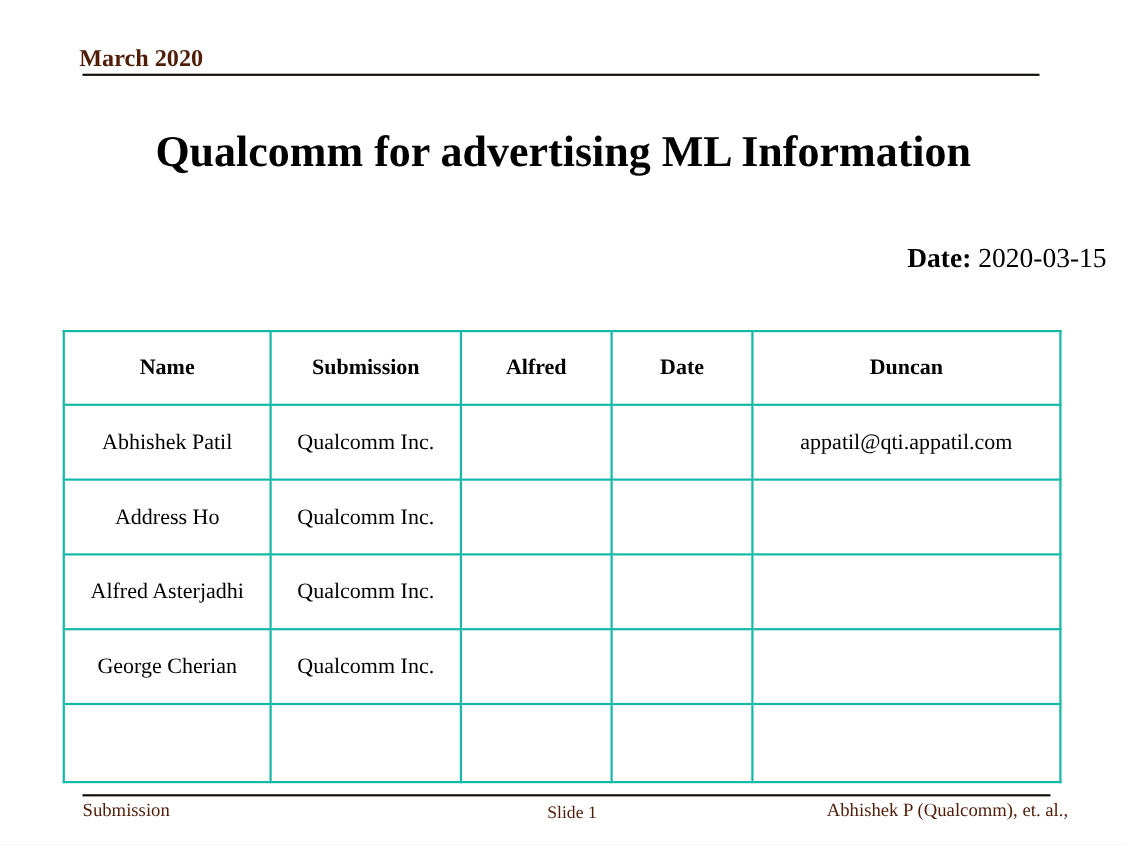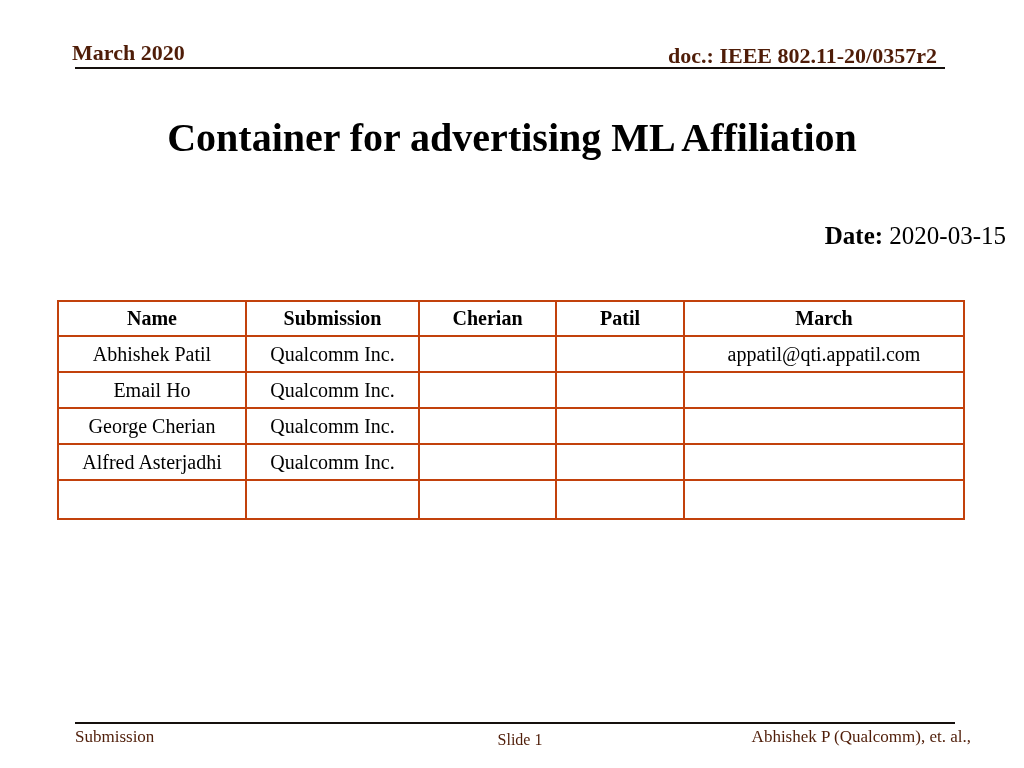--- a/index.html
+++ b/index.html
@@ -70,22 +70,22 @@
     position: absolute;
     left: 57px;
     top: 300px;
     border-collapse: collapse;
     table-layout: fixed;
     width: 906px;
     font-size: 20px;
   }
   table.authors th,
   table.authors td {
-    border: 2px solid #c2410c;
-    padding: 0 2px;
+    border: 2px solid #14b8a6;
+    padding: 16px 2px;
     text-align: center;
     vertical-align: middle;
     overflow: hidden;
     white-space: nowrap;
   }
   table.authors th { font-weight: bold; height: 33px; }
   table.authors td { font-weight: normal; height: 34px; }
   table.authors tr.empty td { height: 37px; }
   
   .ftr-line {
@@ -122,69 +122,68 @@
     color: var(--accent, #4f1d08);
     white-space: nowrap;
   }
 </style>
 </head>
 <body>
 
 <div class="slide">
 
   <div class="hdr-left">March 2020</div>
-  <div class="hdr-right">doc.: IEEE 802.11-20/0357r2</div>
   <div class="hdr-line"></div>
 
-  <div class="title">Container for advertising ML Affiliation</div>
+  <div class="title">Qualcomm for advertising ML Information</div>
 
   <div class="dateline">
     <span class="lbl">Date:</span>
     <span>2020-03-15</span>
   </div>
 
   <table class="authors">
     <colgroup>
       <col style="width:188px">
       <col style="width:173px">
       <col style="width:137px">
       <col style="width:128px">
       <col style="width:280px">
     </colgroup>
     <tbody>
         <tr>
       <th>Name</th>
       <th>Submission</th>
-      <th>Cherian</th>
-      <th>Patil</th>
-      <th>March</th>
+      <th>Alfred</th>
+      <th>Date</th>
+      <th>Duncan</th>
     </tr>
     <tr>
       <td>Abhishek Patil</td>
       <td>Qualcomm Inc.</td>
       <td></td>
       <td></td>
       <td>appatil@qti.appatil.com</td>
     </tr>
     <tr>
-      <td>Email Ho</td>
+      <td>Address Ho</td>
+      <td>Qualcomm Inc.</td>
+      <td></td>
+      <td></td>
+      <td></td>
+    </tr>
+    <tr>
+      <td>Alfred Asterjadhi</td>
       <td>Qualcomm Inc.</td>
       <td></td>
       <td></td>
       <td></td>
     </tr>
     <tr>
       <td>George Cherian</td>
-      <td>Qualcomm Inc.</td>
-      <td></td>
-      <td></td>
-      <td></td>
-    </tr>
-    <tr>
-      <td>Alfred Asterjadhi</td>
       <td>Qualcomm Inc.</td>
       <td></td>
       <td></td>
       <td></td>
     </tr>
     <tr class="empty">
       <td></td>
       <td></td>
       <td></td>
       <td></td>

